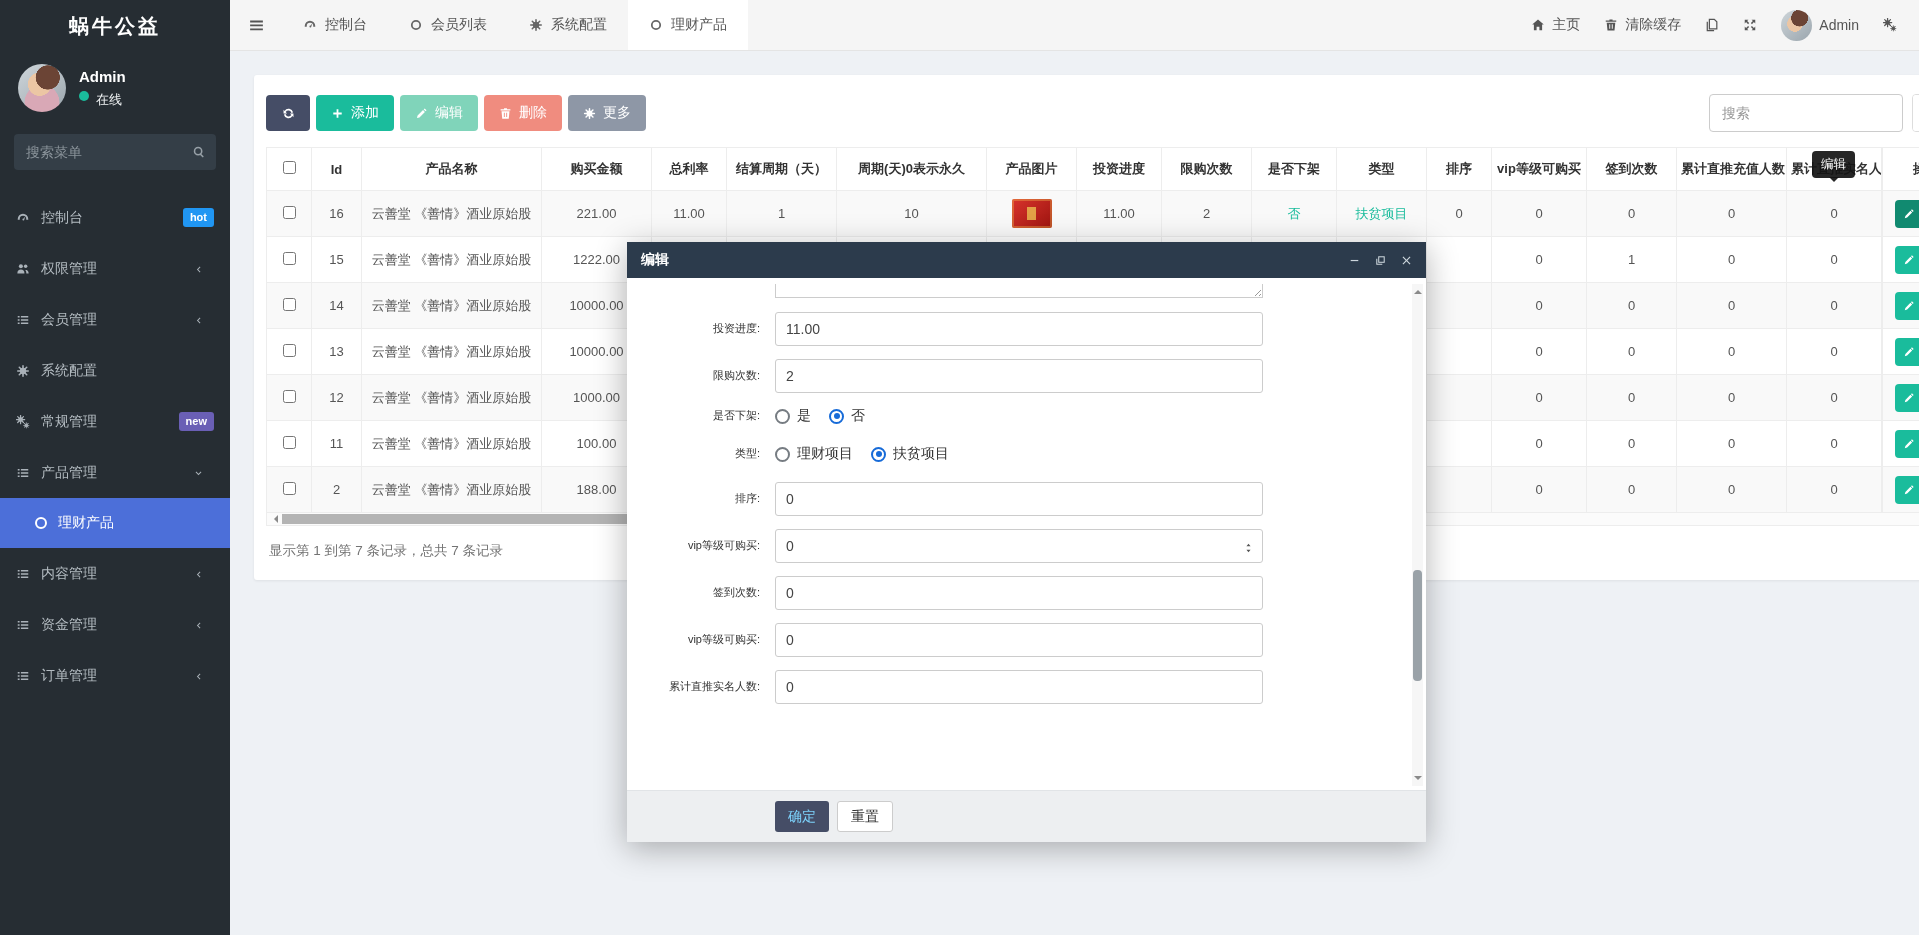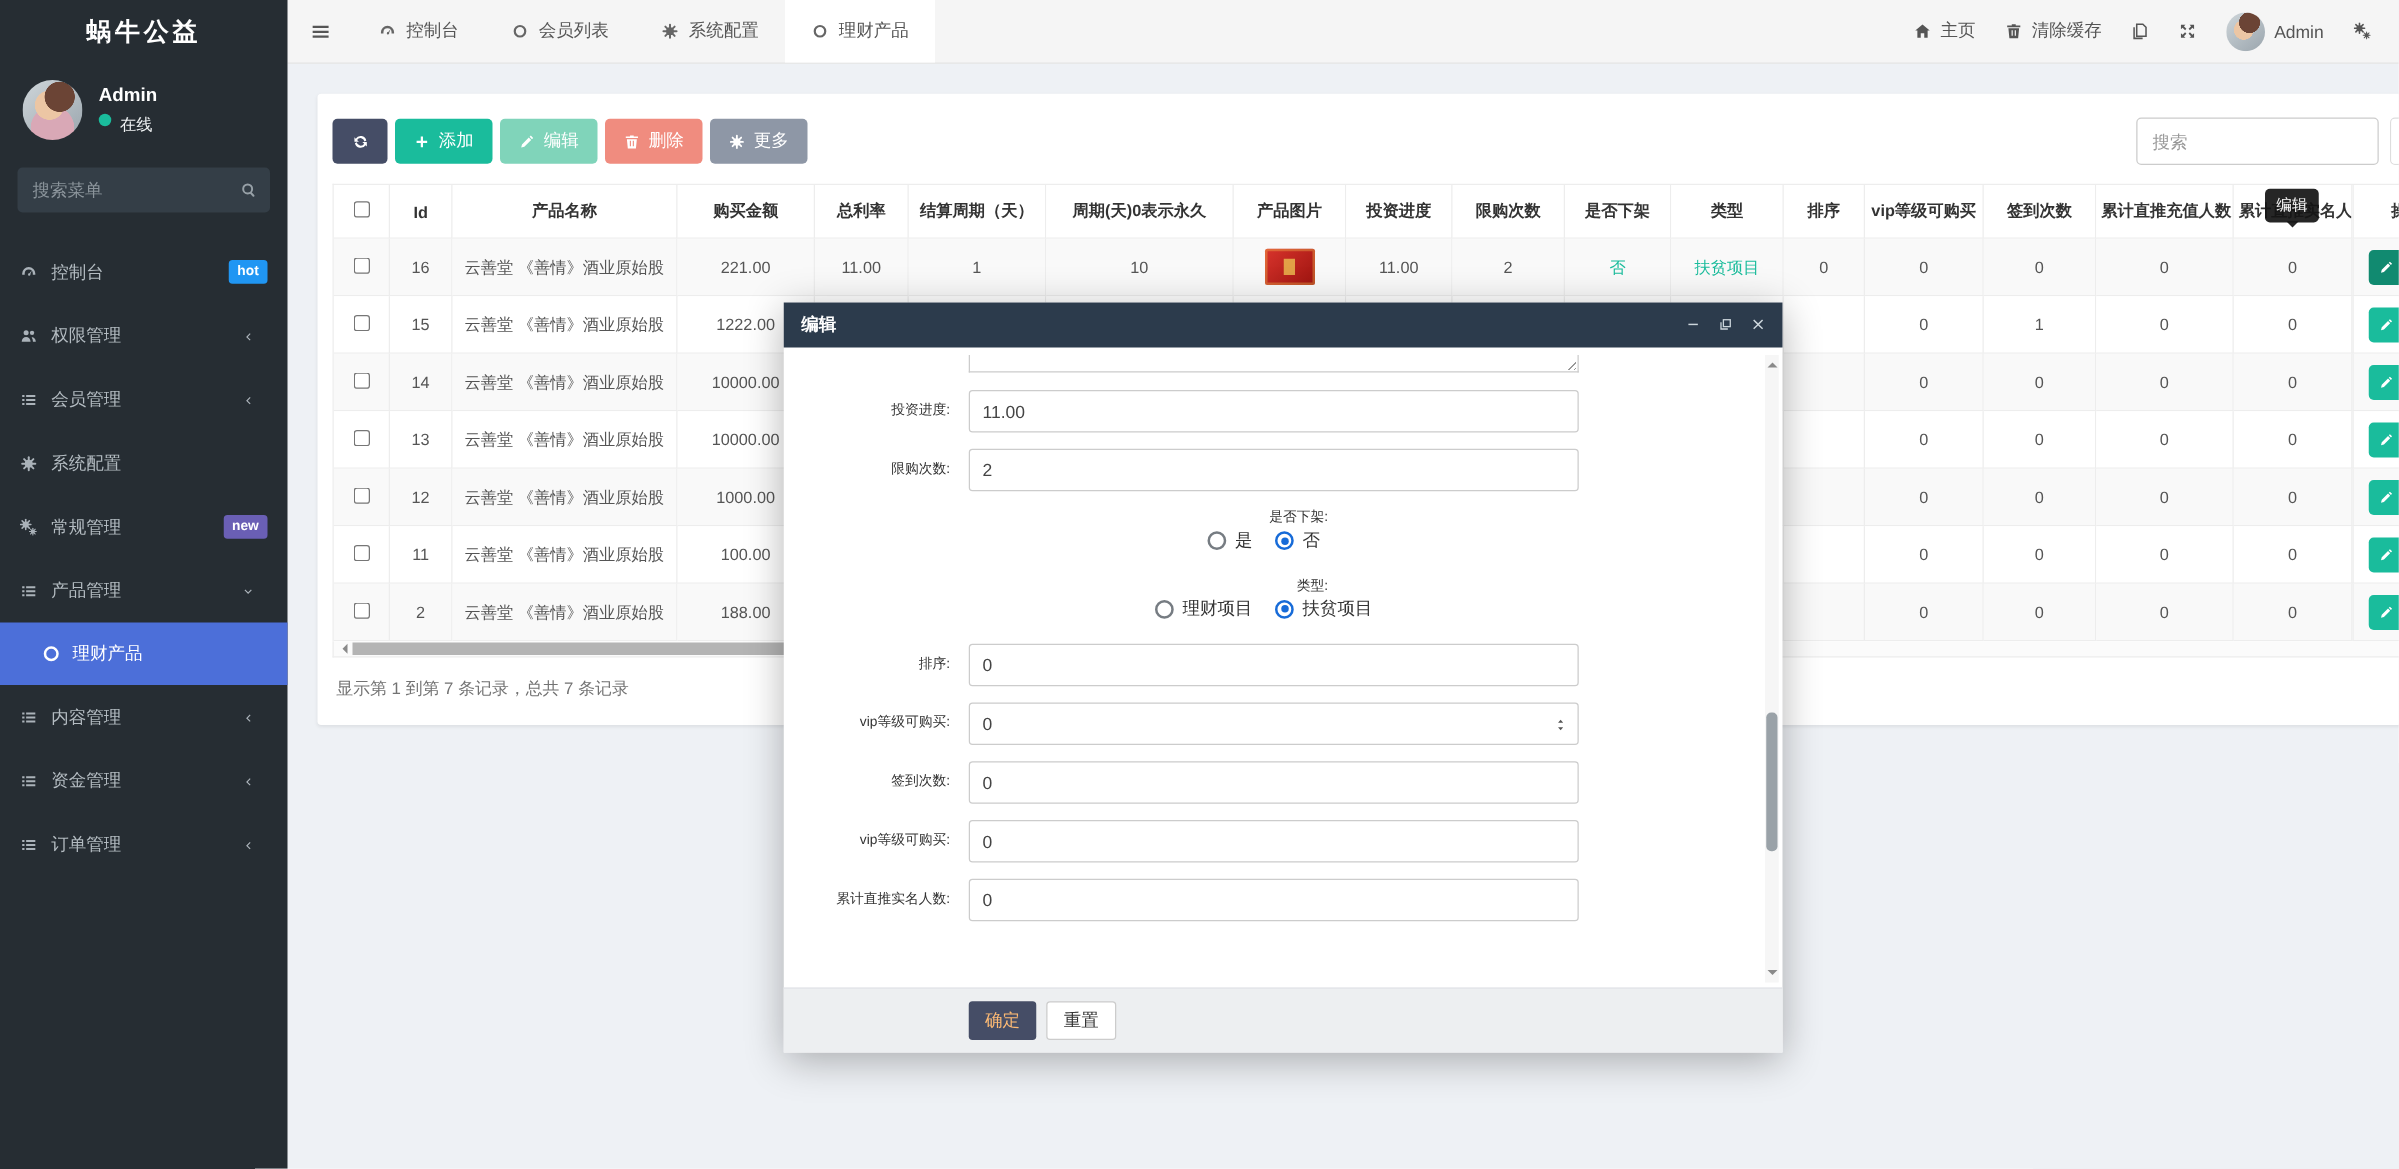--- a/index.html
+++ b/index.html
@@ -100,35 +100,35 @@
   .modal { position:absolute; left:627px; top:242px; width:799px; height:600px; background:#fff; z-index:100; box-shadow:0 6px 30px rgba(0,0,0,.30); display:flex; flex-direction:column; }
   .modal-head { height:36px; background:var(--modalhead); display:flex; align-items:center; padding:0 14px; flex:none; }
   .modal-title { color:#fff; font-size:14px; font-weight:bold; }
   .modal-tools { margin-left:auto; display:flex; align-items:center; gap:15px; color:#cdd6dc; }
   .modal-tools .ic { width:11px; height:11px; cursor:pointer; }
   .modal-body { flex:1; position:relative; padding:6px 46px 0 15px; overflow:hidden; }
   .ta-fragment { height:14px; margin:0 0 14px 133px; width:488px; border:1px solid #ccc; border-top:none; position:relative; }
   .ta-fragment::after { content:""; position:absolute; right:1px; bottom:1px; width:9px; height:9px;
     background:repeating-linear-gradient(135deg, transparent 0 2px, #999 2px 3px); clip-path:polygon(100% 0, 100% 100%, 0 100%); }
   .mrow { display:flex; align-items:flex-start; margin-bottom:13px; }
-  .mrow.radio-row { align-items:center; margin:12px 0 19px;flex-direction:column; }
+  .mrow.radio-row { align-items:center; margin:12px 0 19px; }
   .mlabel { width:118px; text-align:right; margin-right:15px; padding-top:8px; font-size:11px; color:#333; line-height:1.5; flex:none; }
   .mrow.radio-row .mlabel { padding-top:0; }
   .mctl { position:relative; width:488px; }
   .minput { width:488px; height:34px; border:1px solid #ccc; border-radius:3px; padding:0 10px; font-size:14px; color:#444; font-family:inherit; }
   .spin { position:absolute; right:9px; top:9px; color:#555; }
   .spin .ic { width:11px; height:14px; }
   .radios { display:flex; align-items:center; gap:18px; padding-top:1px; }
   .radio { display:flex; align-items:center; gap:7px; font-size:14px; color:#333; cursor:pointer; }
   .rdot { width:15px; height:15px; border-radius:50%; border:2px solid #767c82; position:relative; background:#fff; flex:none; }
   .rdot.on { border-color:#176bd8; }
   .rdot.on::after { content:""; position:absolute; left:2.5px; top:2.5px; width:6px; height:6px; border-radius:50%; background:#176bd8; }
   .modal-foot { height:52px; background:#edeff1; border-top:1px solid #e1e4e7; display:flex; align-items:center; padding-left:148px; gap:8px; flex:none; }
   .mbtn { height:31px; border-radius:3px; font-size:14px; font-family:inherit; cursor:pointer; padding:0 13px; }
-  .mbtn.ok { background:var(--darkbtn); color:#fdba74; border:none; }
+  .mbtn.ok { background:var(--darkbtn); color:#7dd3fc; border:none; }
   .mbtn.reset { background:#fff; color:#333; border:1px solid #ccc; }
   .vscroll { position:absolute; right:3px; top:42px; bottom:56px; width:11px; background:#f6f6f6; z-index:110; }
   .vthumb { position:absolute; left:1px; width:9px; top:57%; height:22%; background:#9aa2a8; border-radius:4px; cursor:pointer; }
   .varrow { position:absolute; left:2px; width:0; height:0; border:4px solid transparent; cursor:pointer; }
   .varrow.up { top:2px; border-bottom-color:#8a8a8a; }
   .varrow.down { bottom:2px; border-top-color:#8a8a8a; }
 </style>
 </head>
 <body>
 

